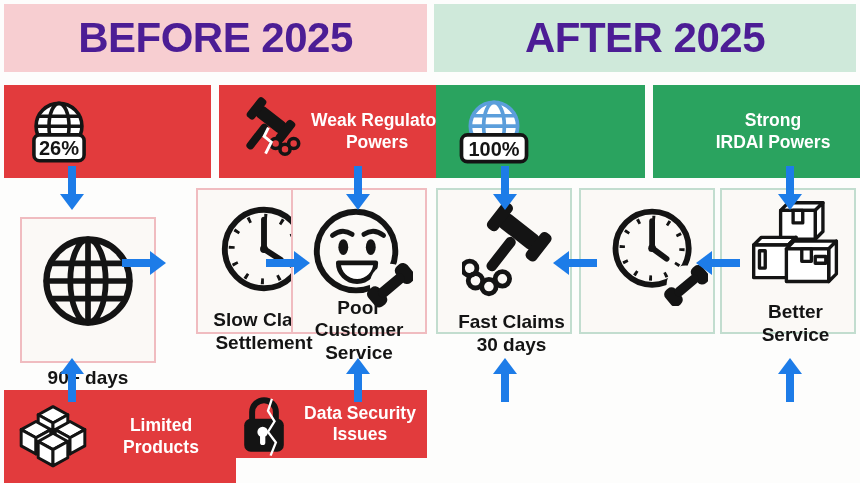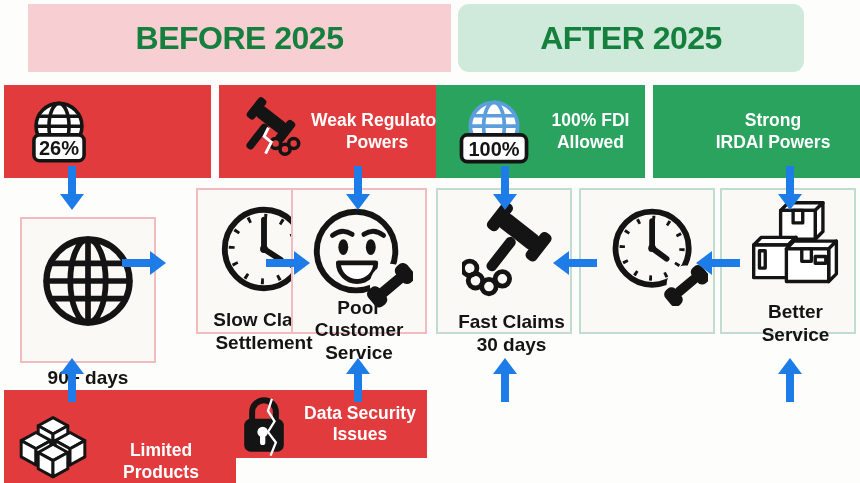--- a/index.html
+++ b/index.html
@@ -6,24 +6,24 @@
   body{
     font-family:"Liberation Sans","DejaVu Sans",sans-serif;
     background:var(--page-bg,#fdfdfc);
   }
   .stage{
     position:relative;width:860px;height:483px;overflow:hidden;
     background:var(--page-bg,#fdfdfc);
   }
   .hdr{
     position:absolute;display:flex;align-items:center;justify-content:center;
-    font-size:32px;font-weight:800;letter-spacing:-.5px;color:#15803d;margin-left:24px;
+    font-size:42px;font-weight:800;letter-spacing:-.5px;color:#4c1d95;
   }
   .hdr-before{left:4px;top:4px;width:423px;height:68px;background:var(--pink-header,#f7ced1);}
-  .hdr-after{left:434px;top:4px;width:346px;height:68px;background:var(--mint-header,#cfe9da);border-radius:11px;}
+  .hdr-after{left:434px;top:4px;width:422px;height:68px;background:var(--mint-header,#cfe9da);}
   .card{
     position:absolute;display:flex;align-items:center;
     padding:0 8px 0 12px;box-sizing:border-box;gap:4px;
   }
   .card.red{background:var(--red-card,#e23b3d);}
   .card.green{background:var(--green-card,#2aa35f);}
   .card .ic{flex:none;display:flex;align-items:center;justify-content:center;}
   .card .lbl{
     flex:1;text-align:center;color:var(--text-white,#fff);
     font-size:17.5px;font-weight:700;line-height:1.22;white-space:pre-line;
@@ -103,22 +103,20 @@
           <circle cx="60" cy="38" r="32"></circle>
           <ellipse cx="60" cy="38" rx="14" ry="32"></ellipse>
           <line x1="32" y1="24" x2="88" y2="24"></line>
           <line x1="28" y1="38" x2="92" y2="38"></line>
           <line x1="32" y1="52" x2="88" y2="52"></line>
         </g>
         <rect x="16" y="50" width="88" height="36" rx="8" fill="#fff" stroke="#141414" stroke-width="5"></rect>
         <text x="60" y="78" text-anchor="middle" font-size="27" font-weight="bold" fill="#141414">100%</text>
       </svg>
     </span>
-    <span class="lbl">100% FDI
-Allowed</span>
   </div>
 
   <div class="card green" style="left:653px;top:85px;width:236px;height:93px;">
     <span class="lbl solo">Strong
 IRDAI Powers</span>
   </div>
 
   <div class="mid pinkb" style="left:20px;width:136px;margin-top:29px;">
     <span class="mic">
       <svg width="104" height="104" viewBox="0 0 100 100" fill="none" stroke="#141414" stroke-width="6" stroke-linecap="round">
@@ -231,21 +229,21 @@
         <polygon points="86,50 94,42 94,76 86,84"></polygon>
         <polygon points="42,50 86,50 86,84 42,84"></polygon>
         <rect x="58" y="50" width="10" height="13"></rect>
         <rect x="72" y="58" width="11" height="7"></rect>
       </svg>
     </span>
     <span class="mlb">Better
 Service</span>
   </div>
 
-  <div class="card red" style="left:4px;top:390px;width:232px;height:93px;align-items:flex-end;">
+  <div class="card red" style="left:4px;top:390px;width:232px;height:93px;">
     <span class="ic">
       <svg width="74" height="70" viewBox="0 0 100 94">
         <g fill="#fff" stroke="#141414" stroke-width="4" stroke-linejoin="round">
           <g transform="translate(50,18)">
             <polygon points="0,-12 20,-1 0,10 -20,-1"></polygon>
               <polygon points="-20,-1 0,10 0,32 -20,21"></polygon>
               <polygon points="20,-1 0,10 0,32 20,21"></polygon>
           </g>
           <g transform="translate(27,38)">
             <polygon points="0,-12 20,-1 0,10 -20,-1"></polygon>

